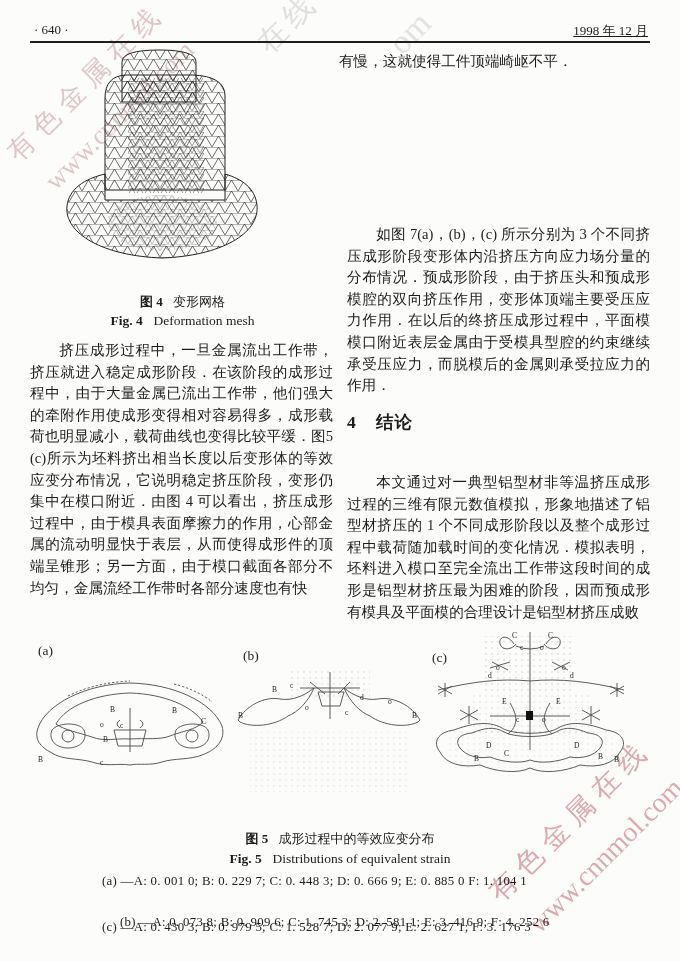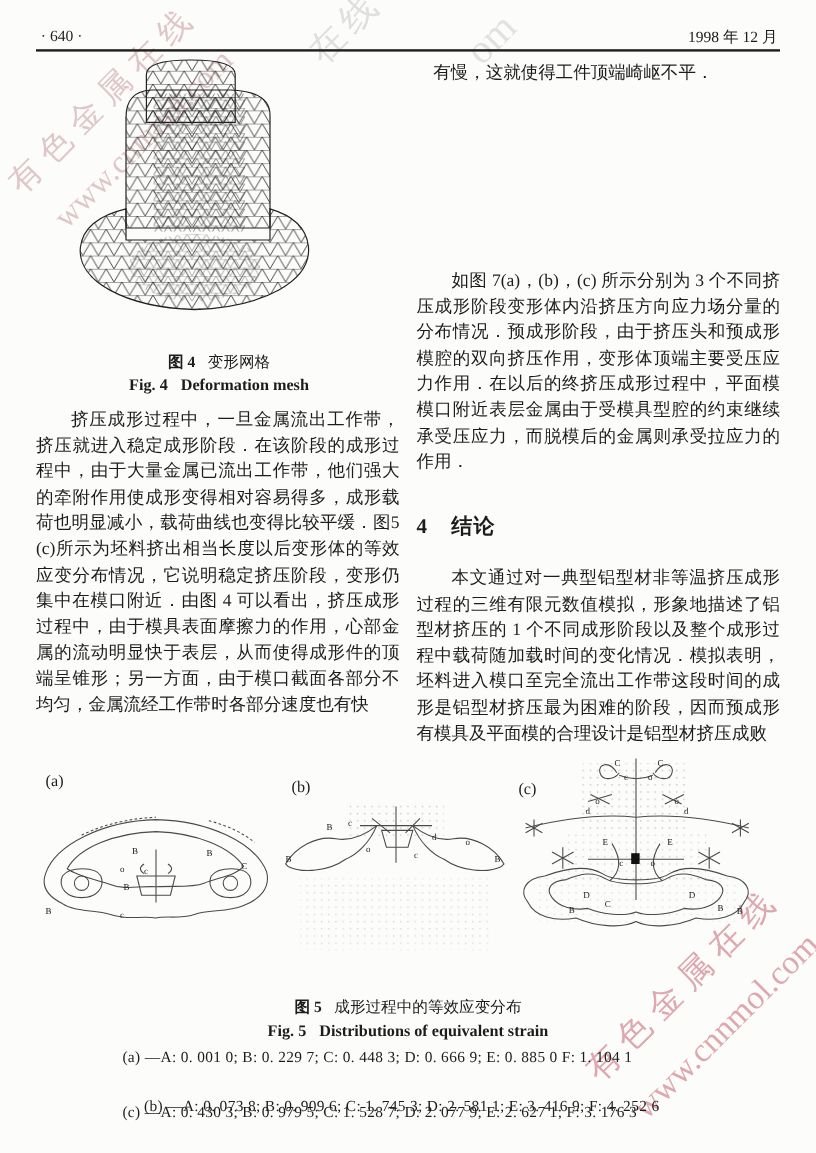--- a/index.html
+++ b/index.html
@@ -14,21 +14,21 @@
   .hdr-center { left:0; width:680px; text-align:center; font-size:13.5px; letter-spacing:1px; }
   .hdr-rule { left:30px; width:620px; top:41px; height:2px; background:#1e1e1e; }
   
   .coltext { width:303px; font-size:14.6px; line-height:21.6px; text-align:justify; word-break:break-all; }
   .indent { text-indent:2em; }
   .sec-head { font-size:17.5px; font-weight:bold; letter-spacing:1px; }
   .sec-head .num { margin-right:1.1em; }
   
   .cap { text-align:center; font-size:13px; }
   .cap b { margin-right:0.8em; }
-  .cap-en { font-weight:bold; font-size:13.5px; }
+  .cap-en { font-weight:normal; font-size:13.5px; }
   .vals { font-size:12.8px; letter-spacing:0.3px; white-space:nowrap; }
   .figlabel { font-size:13.5px; }
   
   .wm { transform:rotate(-45deg); color:#d6949c; text-align:center; pointer-events:none; }
   .wm .zh { letter-spacing:8px; }
   .wm-tl { left:-62px; top:52px; width:330px; font-size:27px; line-height:47px; opacity:0.55; color:#c79aa2; }
   .wm-br { left:418px; top:788px; width:340px; font-size:28px; line-height:50px; opacity:0.8; }
   .wm-frag { color:#c9c9c9; transform:rotate(-45deg); pointer-events:none; }
   .frag1 { left:252px; top:2px; font-size:30px; letter-spacing:6px; opacity:0.55; }
   .frag2 { left:388px; top:14px; font-size:34px; opacity:0.5; }
@@ -47,21 +47,21 @@
     <div class="zh">有色金属在线</div>
     <div>www.cnnmol.com</div>
   </div>
 
   <div class="abs wm wm-br">
     <div class="zh">有色金属在线</div>
     <div>www.cnnmol.com</div>
   </div>
 
   <div class="abs hdr" style="left:34px;">· 640 ·</div>
-  <div class="abs hdr" style="right:32px;">1998 年 12 月</div>
+  <div class="abs hdr" style="right:32px;text-decoration:underline;">1998 年 12 月</div>
   <div class="abs hdr-rule"></div>
 
   <svg class="abs" style="left:56px; top:48px;" width="212" height="232" viewBox="0 0 212 232">
     <defs>
       <pattern id="mesh" width="13" height="11" patternUnits="userSpaceOnUse">
         <path d="M0,0H13 M0,11L6.5,0L13,11" stroke="#2e2e2e" stroke-width="0.7" fill="none"></path>
       </pattern>
       <pattern id="mesh2" width="8" height="7" patternUnits="userSpaceOnUse">
         <path d="M0,0H8 M0,7L4,0L8,7" stroke="#222" stroke-width="0.6" fill="none"></path>
       </pattern>
@@ -75,23 +75,23 @@
 
   <div class="abs cap" style="left:30px; top:293px; width:305px;">
     <b>图 4</b><span>变形网格</span>
   </div>
   <div class="abs cap cap-en" style="left:30px; top:313px; width:305px;">
     <b>Fig. 4</b><span>Deformation mesh</span>
   </div>
 
   <div class="abs coltext indent" style="left:30px; top:340px;">挤压成形过程中，一旦金属流出工作带，挤压就进入稳定成形阶段．在该阶段的成形过程中，由于大量金属已流出工作带，他们强大的牵附作用使成形变得相对容易得多，成形载荷也明显减小，载荷曲线也变得比较平缓．图5(c)所示为坯料挤出相当长度以后变形体的等效应变分布情况，它说明稳定挤压阶段，变形仍集中在模口附近．由图 4 可以看出，挤压成形过程中，由于模具表面摩擦力的作用，心部金属的流动明显快于表层，从而使得成形件的顶端呈锥形；另一方面，由于模口截面各部分不均匀，金属流经工作带时各部分速度也有快</div>
 
-  <div class="abs coltext" style="left:361px; top:51px;">有慢，这就使得工件顶端崎岖不平．</div>
+  <div class="abs coltext" style="left:339px; top:51px;">有慢，这就使得工件顶端崎岖不平．</div>
   <div class="abs coltext indent" style="left:347px; top:224px;">如图 7(a)，(b)，(c) 所示分别为 3 个不同挤压成形阶段变形体内沿挤压方向应力场分量的分布情况．预成形阶段，由于挤压头和预成形模腔的双向挤压作用，变形体顶端主要受压应力作用．在以后的终挤压成形过程中，平面模模口附近表层金属由于受模具型腔的约束继续承受压应力，而脱模后的金属则承受拉应力的作用．</div>
-  <div class="abs sec-head" style="left:347px; top:426px;text-align:center;">
+  <div class="abs sec-head" style="left:347px; top:410px;text-align:center;">
     <span class="num">4</span><span>结论</span>
   </div>
   <div class="abs coltext indent" style="left:347px; top:472px;">本文通过对一典型铝型材非等温挤压成形过程的三维有限元数值模拟，形象地描述了铝型材挤压的 1 个不同成形阶段以及整个成形过程中载荷随加载时间的变化情况．模拟表明，坯料进入模口至完全流出工作带这段时间的成形是铝型材挤压最为困难的阶段，因而预成形有模具及平面模的合理设计是铝型材挤压成败</div>
 
   <div class="abs figlabel" style="left:38px; top:643px;">(a)</div>
   <div class="abs figlabel" style="left:243px; top:648px;">(b)</div>
   <div class="abs figlabel" style="left:432px; top:650px;">(c)</div>
 
   <svg class="sk abs" style="left:24px; top:668px;" width="212" height="122" viewBox="0 0 212 122">
     <path d="M14,60 C22,36 62,16 106,15 C150,16 188,34 198,58 C202,72 192,82 178,87 C166,92 150,90 138,94 C126,98 114,95 106,97 C94,95 82,99 68,94 C54,90 38,92 28,85 C16,79 10,71 14,60 Z"></path>

